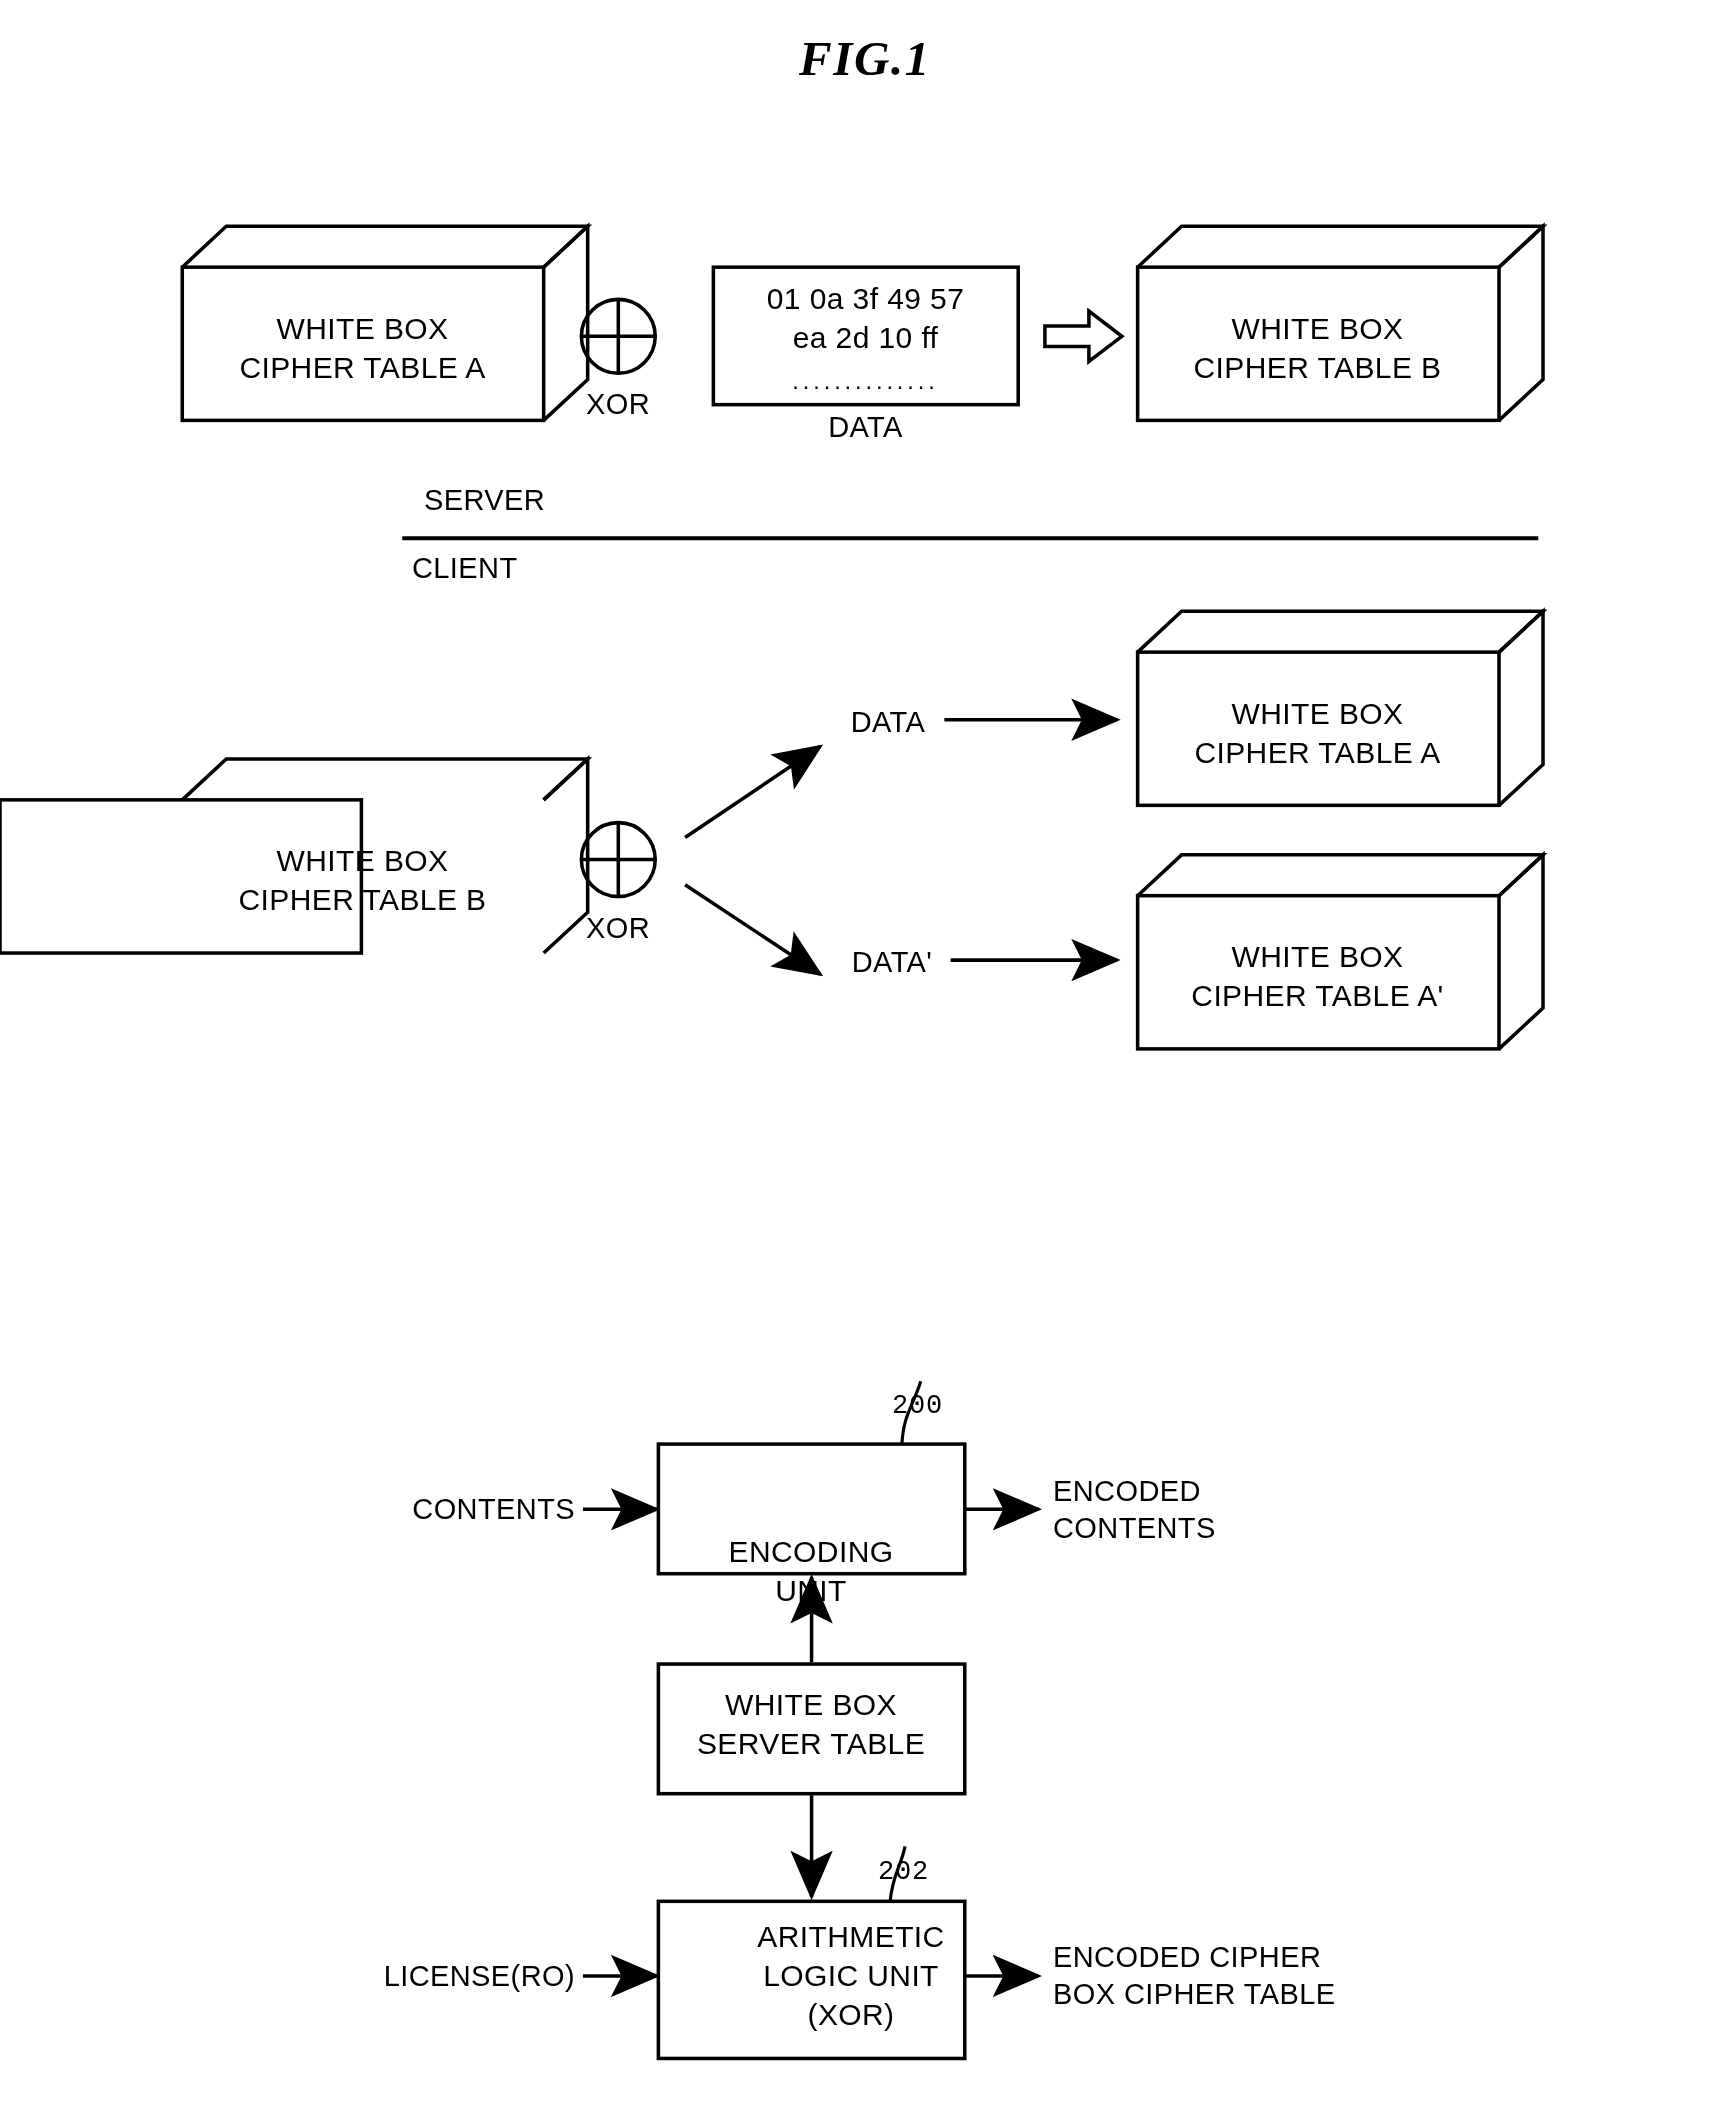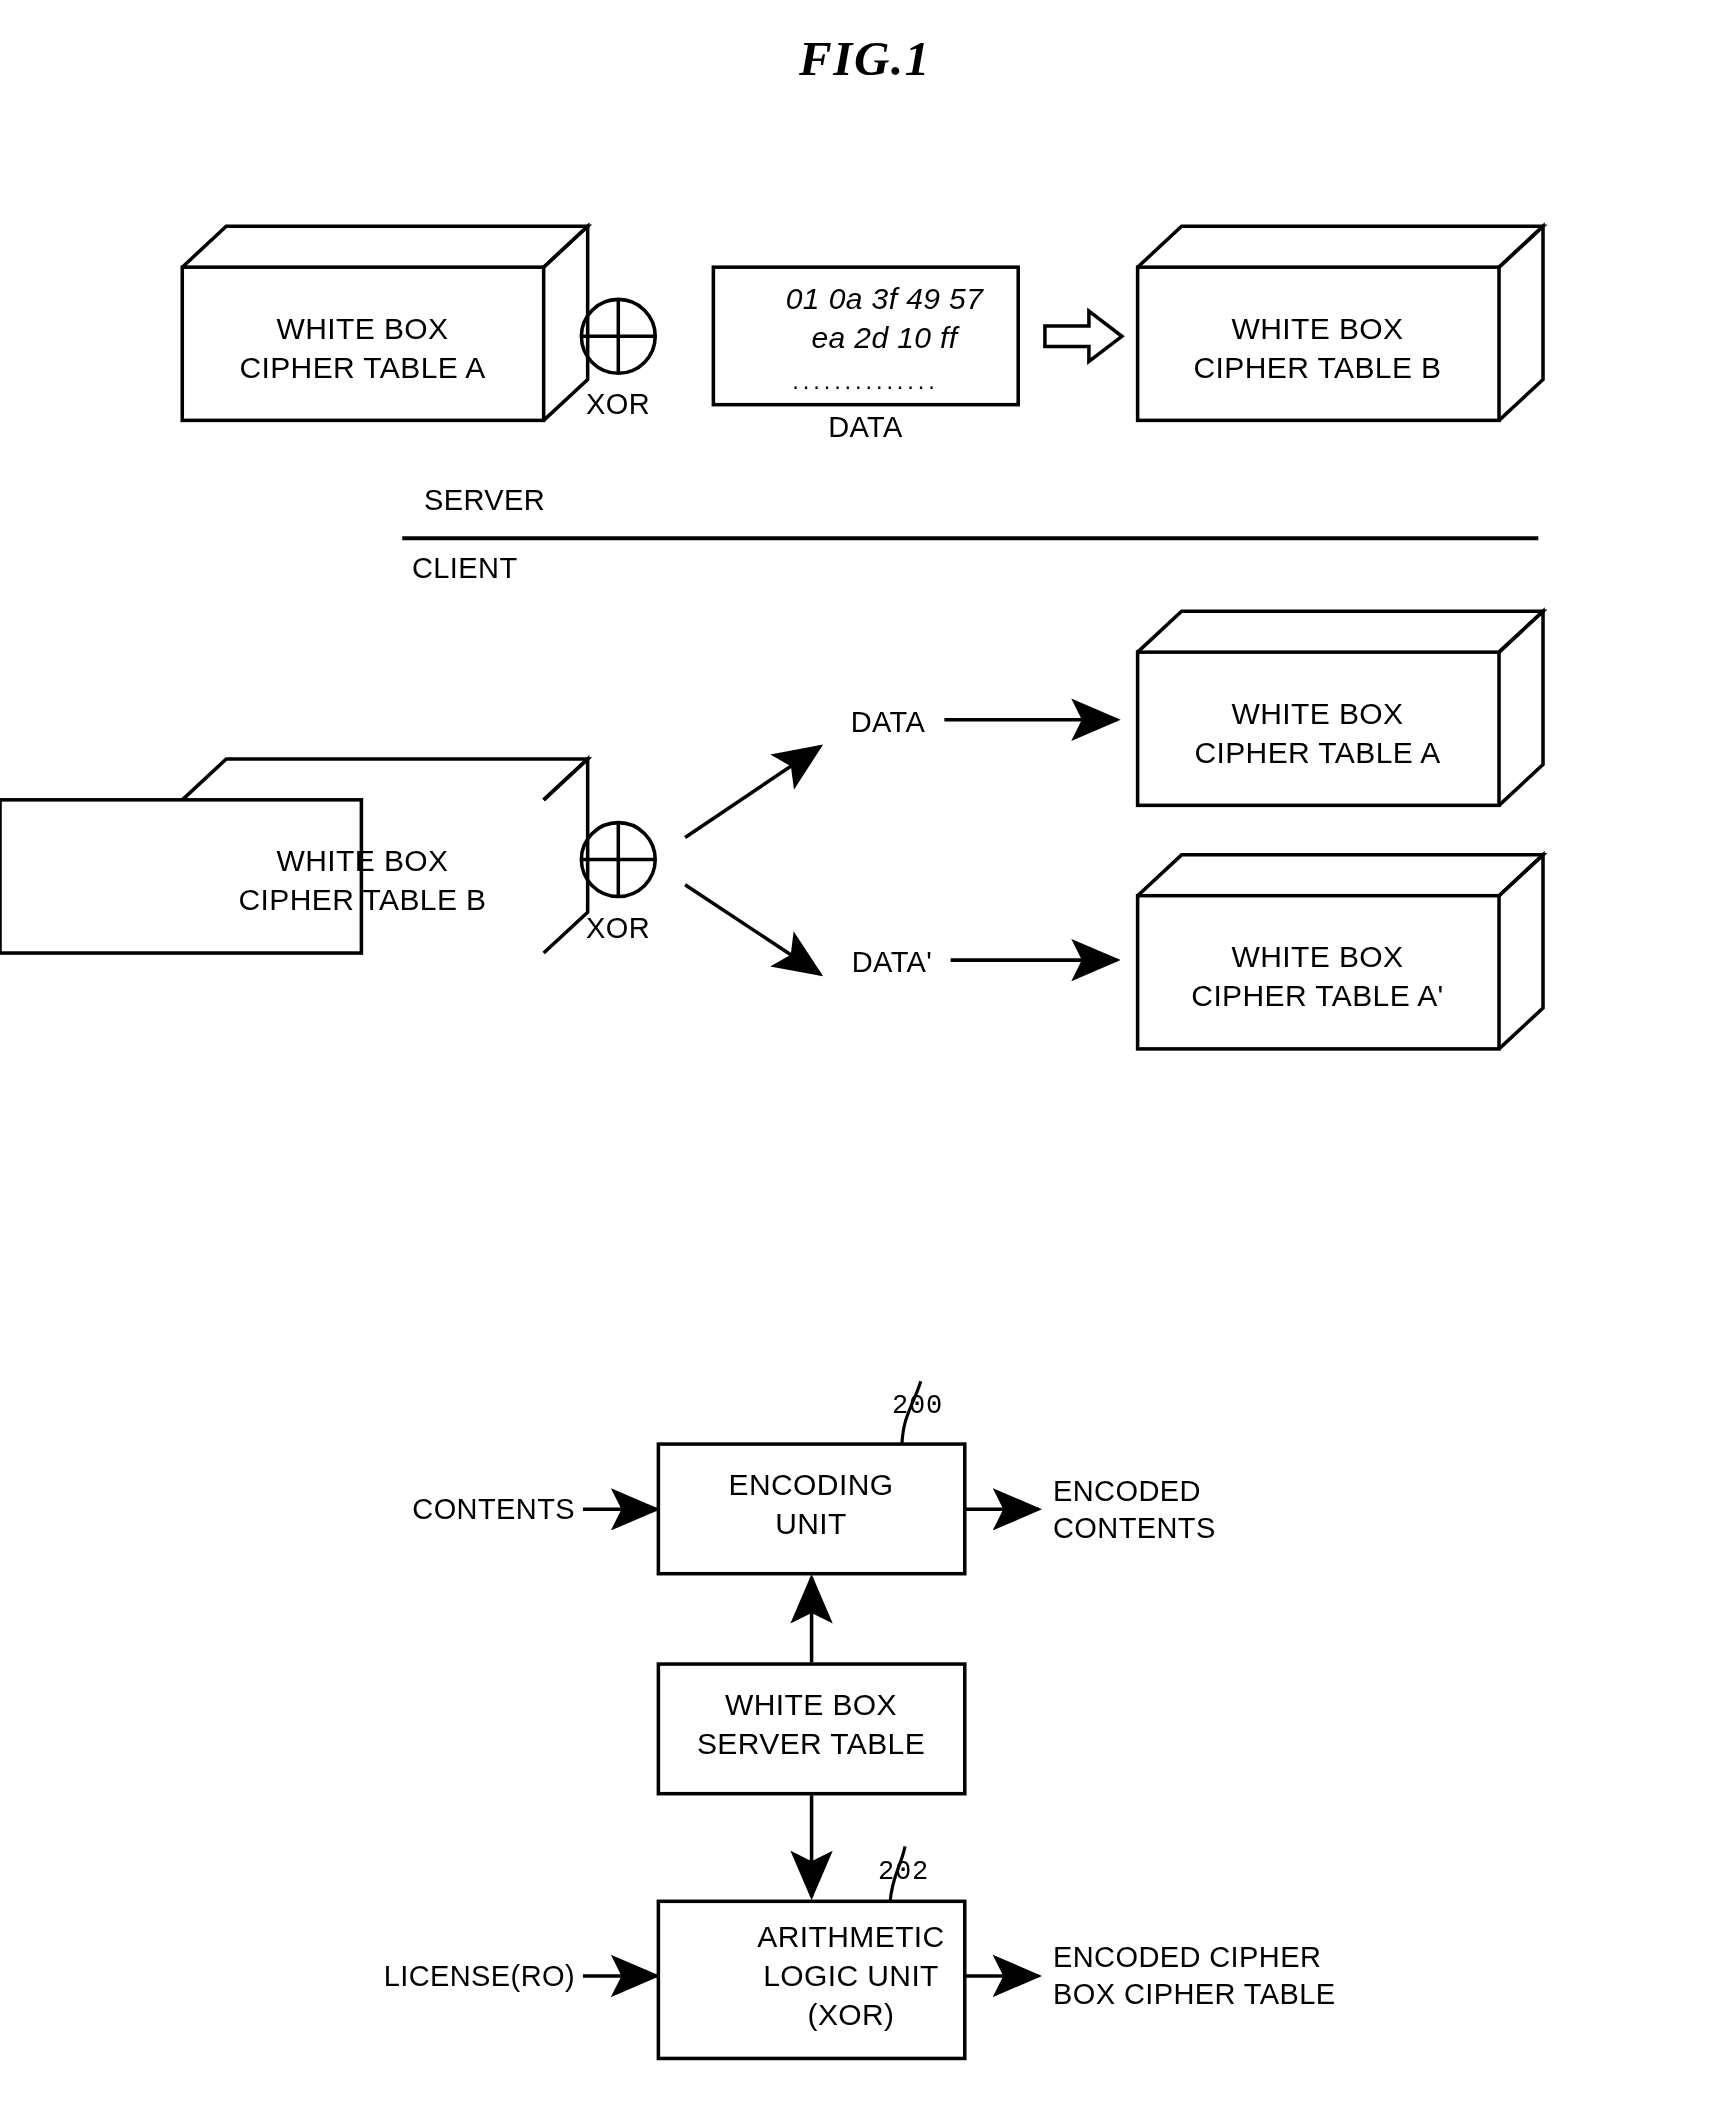--- a/index.html
+++ b/index.html
@@ -163,21 +163,21 @@
 
       <path d="M1228,2515 L1322,2515" marker-end="url(#arrowSolid)"></path>
 
     </g>
   </svg>
 
   <div class="box-text" style="left:182px; top:309px; width:361px;"><span>WHITE BOX</span><br><span>CIPHER TABLE A</span></div>
 
   <div class="lbl c" style="left:555px; top:386px; width:126px;">XOR</div>
 
-  <div class="box-text" style="left:732px; top:279px; width:305px;font-style:italic;"><span>01 0a 3f 49 57</span><br><span>ea 2d 10 ff</span></div>
+  <div class="box-text" style="left:713px; top:279px; width:305px;"><span>01 0a 3f 49 57</span><br><span>ea 2d 10 ff</span></div>
   <div class="lbl c" style="left:713px; top:366px; width:305px; font-size:23.6px; letter-spacing:3.9px;">..............</div>
   <div class="lbl c" style="left:713px; top:409px; width:305px;">DATA</div>
 
   <div class="box-text" style="left:1137px; top:309px; width:361px;"><span>WHITE BOX</span><br><span>CIPHER TABLE B</span></div>
 
   <div class="lbl" style="left:424px; top:482px;">SERVER</div>
   <div class="lbl" style="left:412px; top:550px;text-align:center;">CLIENT</div>
 
   <div class="box-text" style="left:182px; top:841px; width:361px;"><span>WHITE BOX</span><br><span>CIPHER TABLE B</span></div>
 
@@ -185,21 +185,21 @@
 
   <div class="lbl c" style="left:829px; top:704px; width:118px;">DATA</div>
   <div class="lbl c" style="left:829px; top:944px; width:126px;">DATA'</div>
 
   <div class="box-text" style="left:1137px; top:694px; width:361px;"><span>WHITE BOX</span><br><span>CIPHER TABLE A</span></div>
 
   <div class="box-text" style="left:1137px; top:937px; width:361px;"><span>WHITE BOX</span><br><span>CIPHER TABLE A'</span></div>
 
   <div class="num-ref" style="left:892px; top:1343px;">200</div>
 
-  <div class="box-text" style="left:658px; top:1465px; width:306px;"><span>ENCODING</span><br><span>UNIT</span></div>
+  <div class="box-text" style="left:658px; top:1532px; width:306px;"><span>ENCODING</span><br><span>UNIT</span></div>
 
   <div class="lbl r" style="left:331px; top:1491px; width:244px;">CONTENTS</div>
 
   <div class="lbl" style="left:1053px; top:1473px;"><span>ENCODED</span><br><span>CONTENTS</span></div>
 
   <div class="box-text" style="left:658px; top:1685px; width:306px;"><span>WHITE BOX</span><br><span>SERVER TABLE</span></div>
 
   <div class="num-ref" style="left:878px; top:1809px;">202</div>
 
   <div class="box-text" style="left:658px; top:1917px; width:306px;padding-left:40px;"><span>ARITHMETIC</span><br><span>LOGIC UNIT</span><br><span>(XOR)</span></div>

